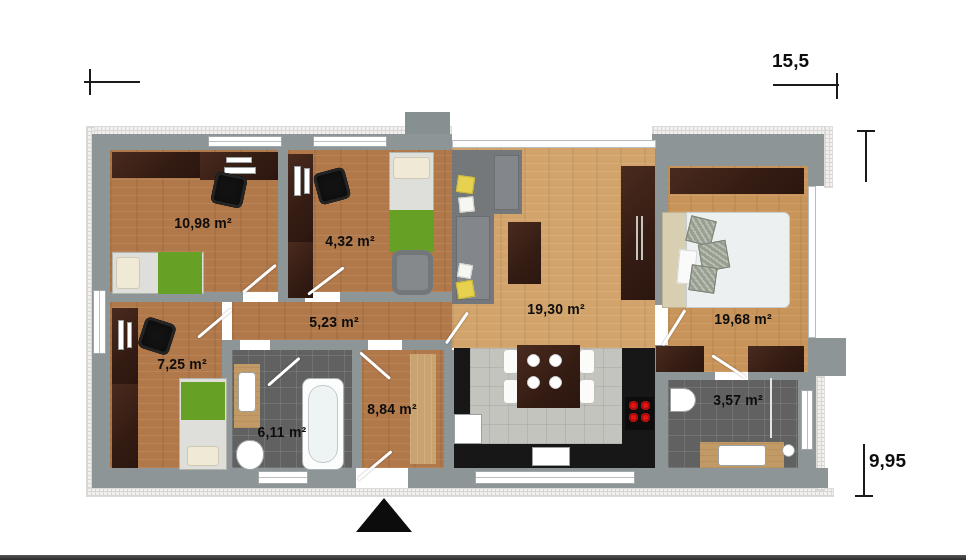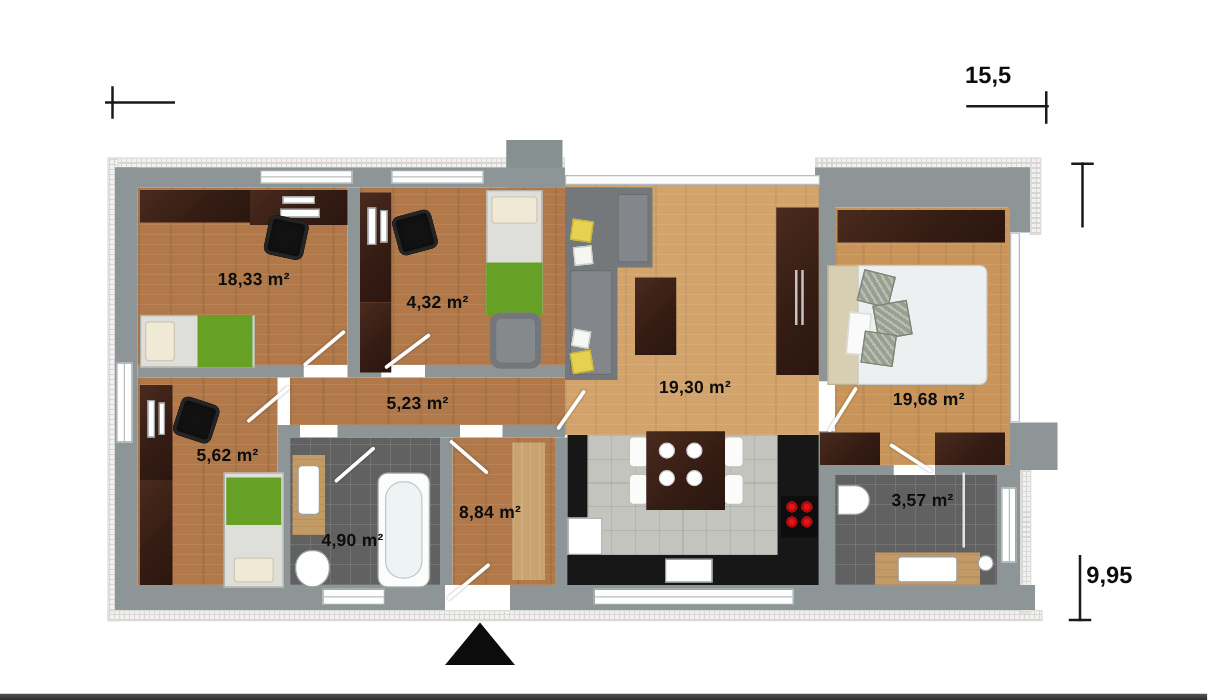--- a/index.html
+++ b/index.html
@@ -212,25 +212,25 @@
   <div class="abs door" style="left:243px;top:291px;width:43px;transform:rotate(-40deg)"></div>
   <div class="abs door" style="left:308px;top:293px;width:45px;transform:rotate(-37deg)"></div>
   <div class="abs door" style="left:198px;top:336px;width:44px;transform:rotate(-40deg)"></div>
   <div class="abs door" style="left:268px;top:384px;width:42px;transform:rotate(-41deg)"></div>
   <div class="abs door" style="left:360px;top:351px;width:40px;transform:rotate(41deg)"></div>
   <div class="abs door" style="left:358px;top:478px;width:44px;transform:rotate(-40deg)"></div>
   <div class="abs door" style="left:446px;top:342px;width:38px;transform:rotate(-55deg)"></div>
   <div class="abs door" style="left:663px;top:344px;width:42px;transform:rotate(-58deg)"></div>
   <div class="abs door" style="left:712px;top:354px;width:40px;transform:rotate(33deg)"></div>
 
-  <div class="abs area-label" style="left:148px;top:215px;width:110px">18,33 m²</div>
+  <div class="abs area-label" style="left:148px;top:215px;width:110px">10,98 m²</div>
   <div class="abs area-label" style="left:300px;top:233px;width:100px">4,32 m²</div>
   <div class="abs area-label" style="left:284px;top:314px;width:100px">5,23 m²</div>
-  <div class="abs area-label" style="left:132px;top:356px;width:100px">5,62 m²</div>
-  <div class="abs area-label" style="left:232px;top:424px;width:100px">4,90 m²</div>
+  <div class="abs area-label" style="left:132px;top:356px;width:100px">7,25 m²</div>
+  <div class="abs area-label" style="left:232px;top:424px;width:100px">6,11 m²</div>
   <div class="abs area-label" style="left:342px;top:401px;width:100px">8,84 m²</div>
   <div class="abs area-label" style="left:506px;top:301px;width:100px">19,30 m²</div>
   <div class="abs area-label" style="left:693px;top:311px;width:100px">19,68 m²</div>
   <div class="abs area-label" style="left:688px;top:392px;width:100px">3,57 m²</div>
 
   <div class="abs dimline" style="left:84px;top:81px;width:56px;height:2px"></div>
   <div class="abs dimline" style="left:89px;top:69px;width:2px;height:26px"></div>
   <div class="abs dim-label" style="left:772px;top:50px">15,5</div>
   <div class="abs dimline" style="left:773px;top:84px;width:66px;height:2px"></div>
   <div class="abs dimline" style="left:836px;top:73px;width:2px;height:26px"></div>

